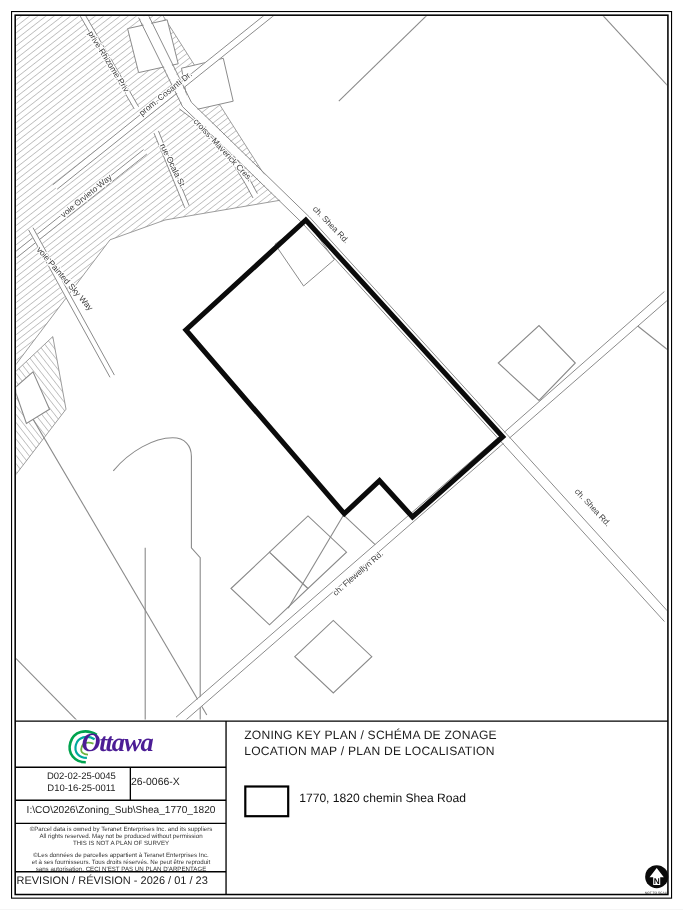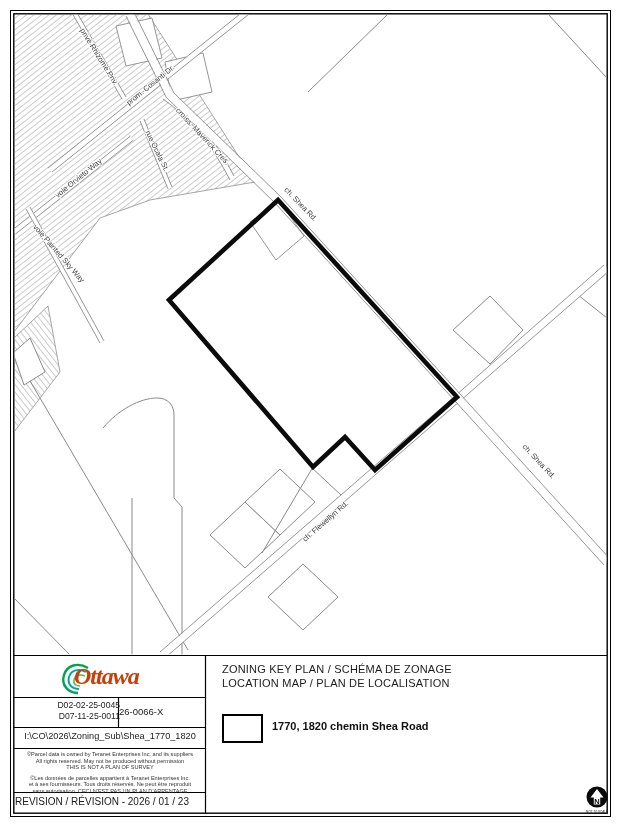--- a/index.html
+++ b/index.html
@@ -4,32 +4,32 @@
 <style>
   html,body{margin:0;padding:0;background:#e8e8e8;}
   .page{position:relative;width:621px;height:827px;background:#ffffff;
         font-family:"Liberation Sans",sans-serif;overflow:hidden;}
   svg{position:absolute;left:0;top:0;}
   .abs{position:absolute;}
   .titles{left:222px;top:663px;width:370px;font-size:11px;line-height:13.5px;
           color:#1c1c1c;letter-spacing:.2px;}
   .legend-swatch{left:222px;top:714px;width:37px;height:25px;background:#fff;
           border:2.6px solid #000;}
-  .legend-label{left:272px;top:720px;font-size:11px;font-weight:bold;color:#111;}
-  .filecell{left:4px;top:700px;width:116px;text-align:right;font-size:8.6px;
+  .legend-label{left:272px;top:720px;font-size:11px;font-weight:normal;color:#111;}
+  .filecell{left:16px;top:700px;width:116px;text-align:center;font-size:8.6px;
           line-height:11px;color:#222;}
   .plancell{left:119px;top:706px;width:86px;text-align:left;font-size:9.5px;color:#222;}
   .pathcell{left:15px;top:731px;width:190px;text-align:center;font-size:9.2px;color:#222;}
   .copycell{left:15px;top:751px;width:190px;text-align:center;font-size:5.6px;
           line-height:6.6px;color:#333;}
   .copycell .gap{height:4px;}
   .revcell{left:15px;top:796px;width:190px;font-size:10px;color:#1a1a1a;}
   .logo{left:58px;top:659px;width:110px;height:38px;}
   .logo-word{position:absolute;left:16px;top:4px;font-family:"Liberation Serif",serif;
-          font-style:italic;font-weight:bold;font-size:24px;color:#c2410c;letter-spacing:-1px;}
+          font-style:italic;font-weight:bold;font-size:24px;color:#4c1d95;letter-spacing:-1px;}
 </style>
 </head>
 <body>
 
 <div class="page">
 
   <svg width="621" height="827" viewBox="0 0 621 827">
     <defs>
       <pattern id="hatchA" width="4.6" height="4.6" patternUnits="userSpaceOnUse" patternTransform="rotate(52)">
         <line x1="0" y1="0" x2="0" y2="4.6" stroke="#9b9b9b" stroke-width="1"></line>
@@ -148,21 +148,21 @@
   <div class="abs titles">
     <div>ZONING KEY PLAN / SCHÉMA DE ZONAGE</div>
     <div>LOCATION MAP / PLAN DE LOCALISATION</div>
   </div>
 
   <div class="abs legend-swatch"></div>
   <div class="abs legend-label">1770, 1820 chemin Shea Road</div>
 
   <div class="abs filecell">
     <div>D02-02-25-0045</div>
-    <div>D07-11-25-0011</div>
+    <div>D10-16-25-0011</div>
   </div>
 
   <div class="abs plancell">26-0066-X</div>
 
   <div class="abs pathcell">I:\CO\2026\Zoning_Sub\Shea_1770_1820</div>
 
   <div class="abs copycell">
     <div>©Parcel data is owned by Teranet Enterprises Inc. and its suppliers</div>
     <div>All rights reserved. May not be produced without permission</div>
     <div>THIS IS NOT A PLAN OF SURVEY</div>

